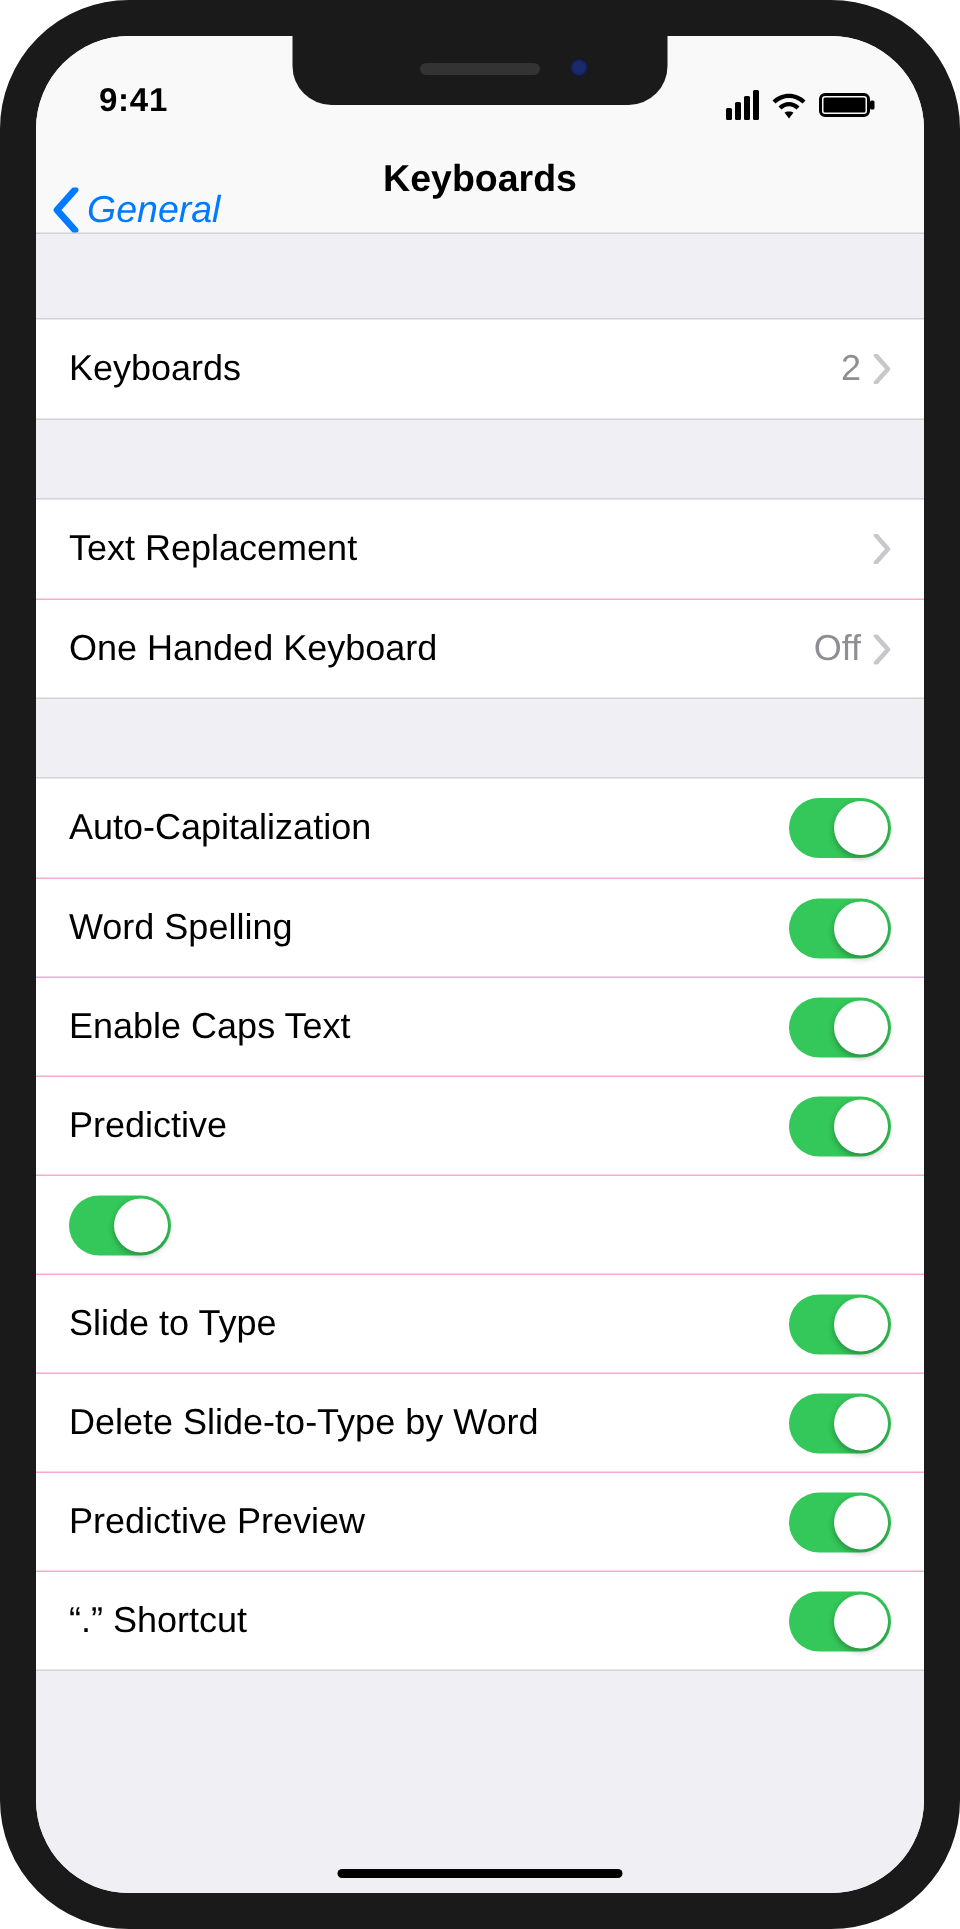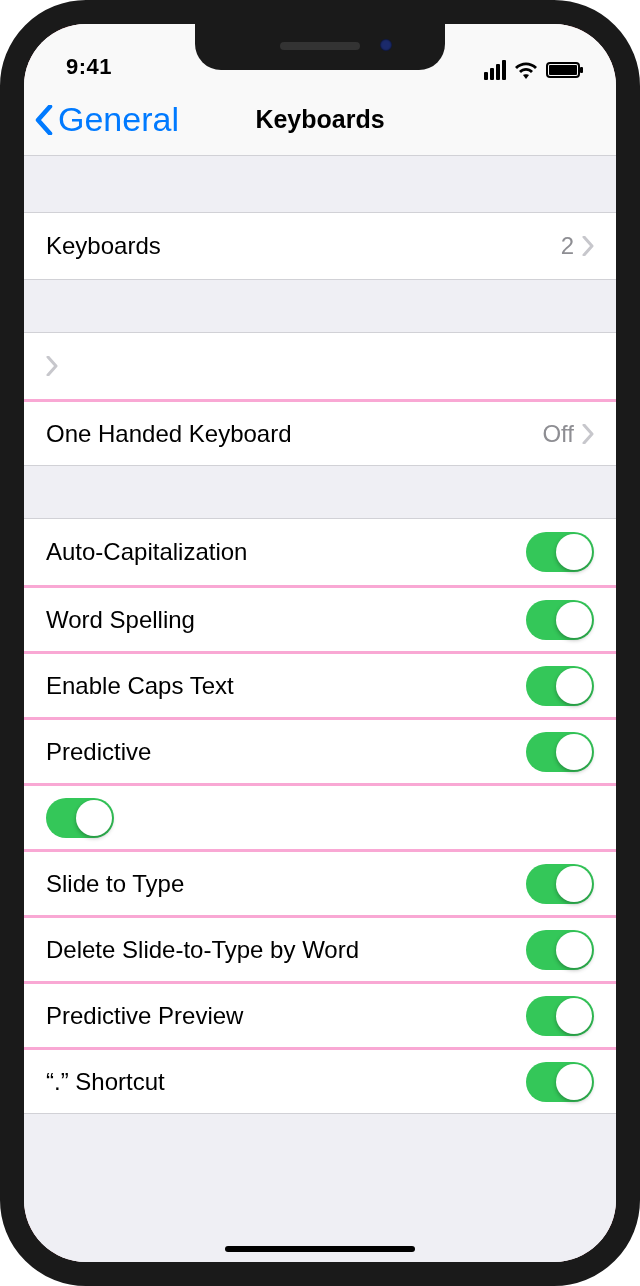--- a/index.html
+++ b/index.html
@@ -65,40 +65,41 @@
   .nav-bar {
     background:#f9f9f9;
     border-bottom:1px solid #d1d1d6;
     height:72px;
     display:flex; align-items:center; justify-content:center;
     position:relative;
   }
   .nav-title { font-size:25px; font-weight:600; }
   .nav-back {
     position:absolute; left:10px; top:0; bottom:0;
-    display:flex; align-items:center;
-    color:#007aff; font-size:34px;
+    display:flex; align-items:flex-end;
+    color:#007aff; font-size:25px;
     cursor:pointer;
+    font-style:italic;
   }
   .nav-back svg { width:20px; height:30px; margin-right:4px; }
   
   .content {
     position:absolute; top:132px; left:0; right:0; bottom:0;
     overflow:hidden;
     background:#efeff4;
   }
   .group { background:#fff; border-top:1px solid #d1d1d6; border-bottom:1px solid #d1d1d6; }
   .spacer { height:56px; }
   .spacer.short { height:52px; }
   .row {
     display:flex; align-items:center;
     height:66px;
     padding: 0 22px;
     font-size:24px;
-    border-top:3px solid #f9a8d4;
+    border-top:1px solid #f9a8d4;
   }
   .row:first-child { border-top:none; }
   .row-label { flex:1; color:#000; }
   .row-value { color:#8e8e93; font-size:24px; margin-right:8px;}
   .chevron svg { width:12px; height:20px; display:block; }
   .chevron path { stroke:#c7c7cc; }
   
   .switch {
     width:68px; height:40px; border-radius:20px; position:relative;
     background:#34c759;
@@ -164,20 +165,21 @@
                 <path d="M2 1 L10 10 L2 19" fill="none" stroke-width="3" stroke-linecap="round" stroke-linejoin="round"></path>
               </svg>
             </div>
         </div>
       </div>
 
       <div class="spacer short"></div>
 
       <div class="group">
         <div class="row">
+          <div class="row-label">Text Replacement</div>
           <div class="chevron">
               <svg viewBox="0 0 12 20">
                 <path d="M2 1 L10 10 L2 19" fill="none" stroke-width="3" stroke-linecap="round" stroke-linejoin="round"></path>
               </svg>
             </div>
         </div>
         <div class="row">
           <div class="row-label">One Handed Keyboard</div>
           <div class="row-value">Off</div>
           <div class="chevron">

